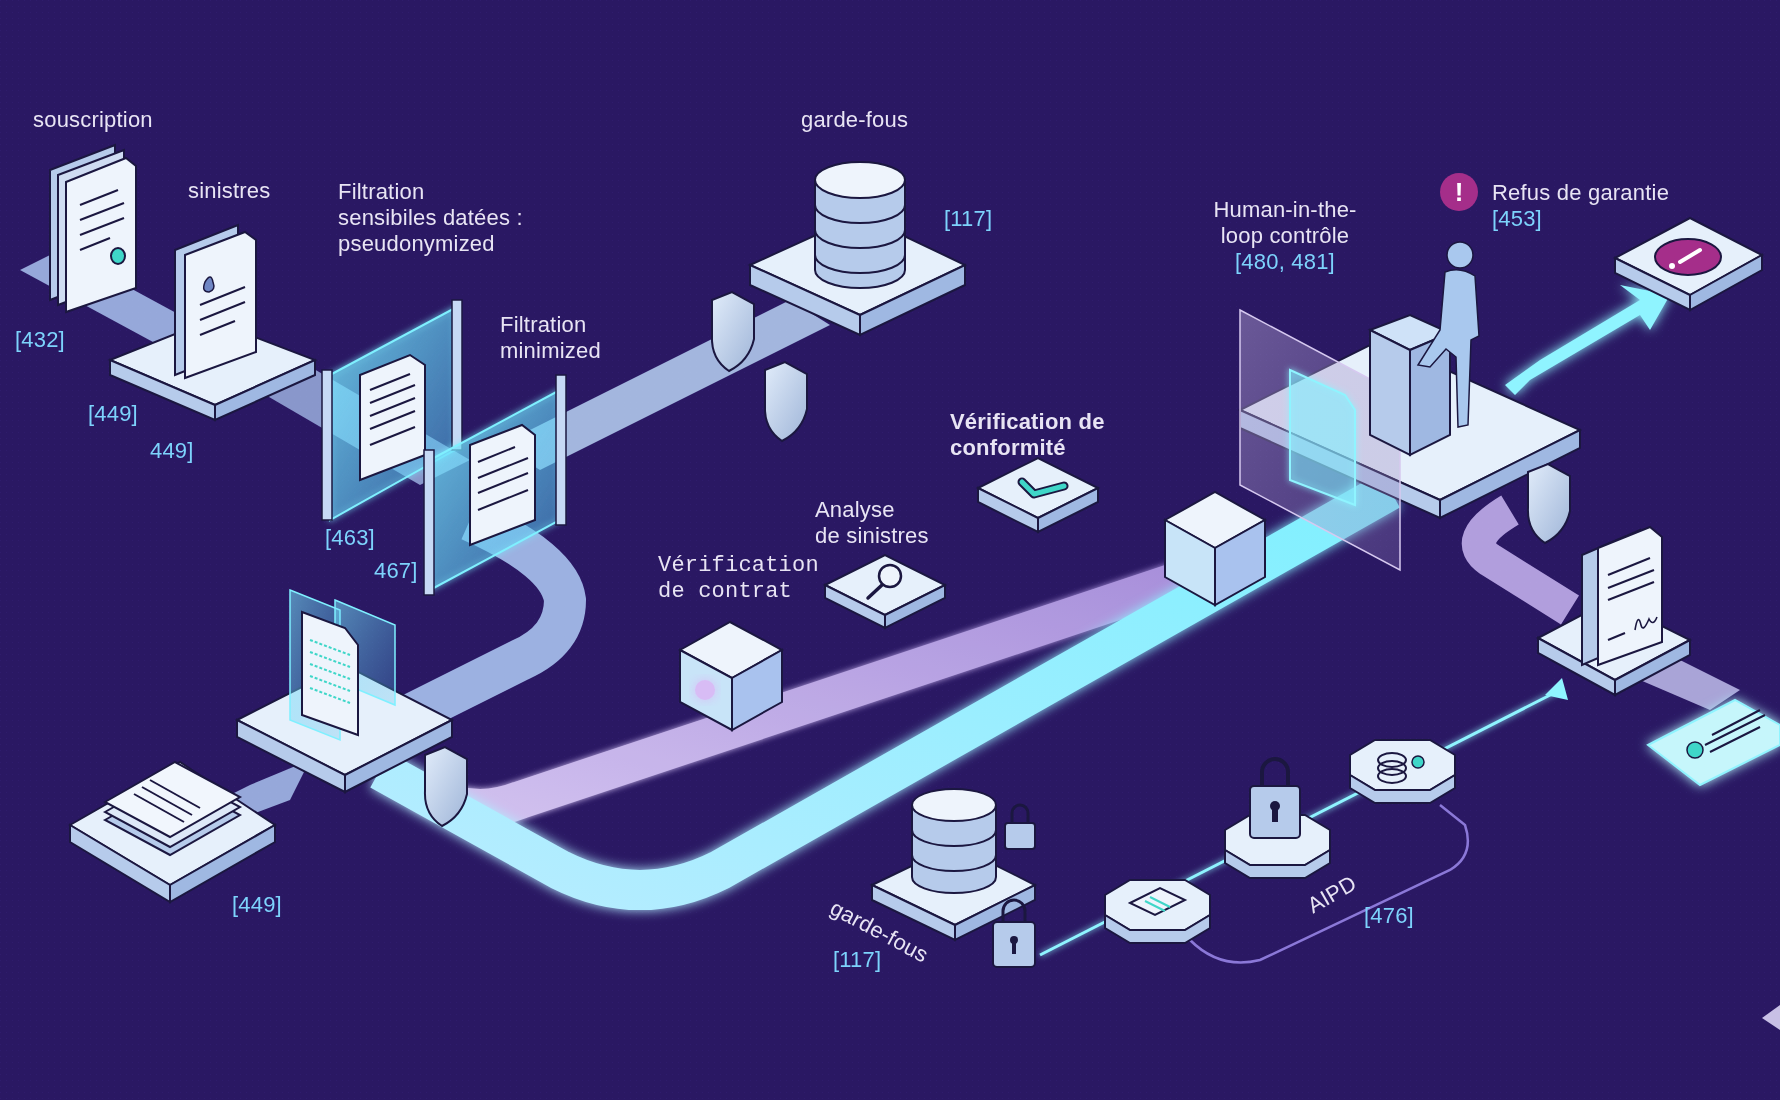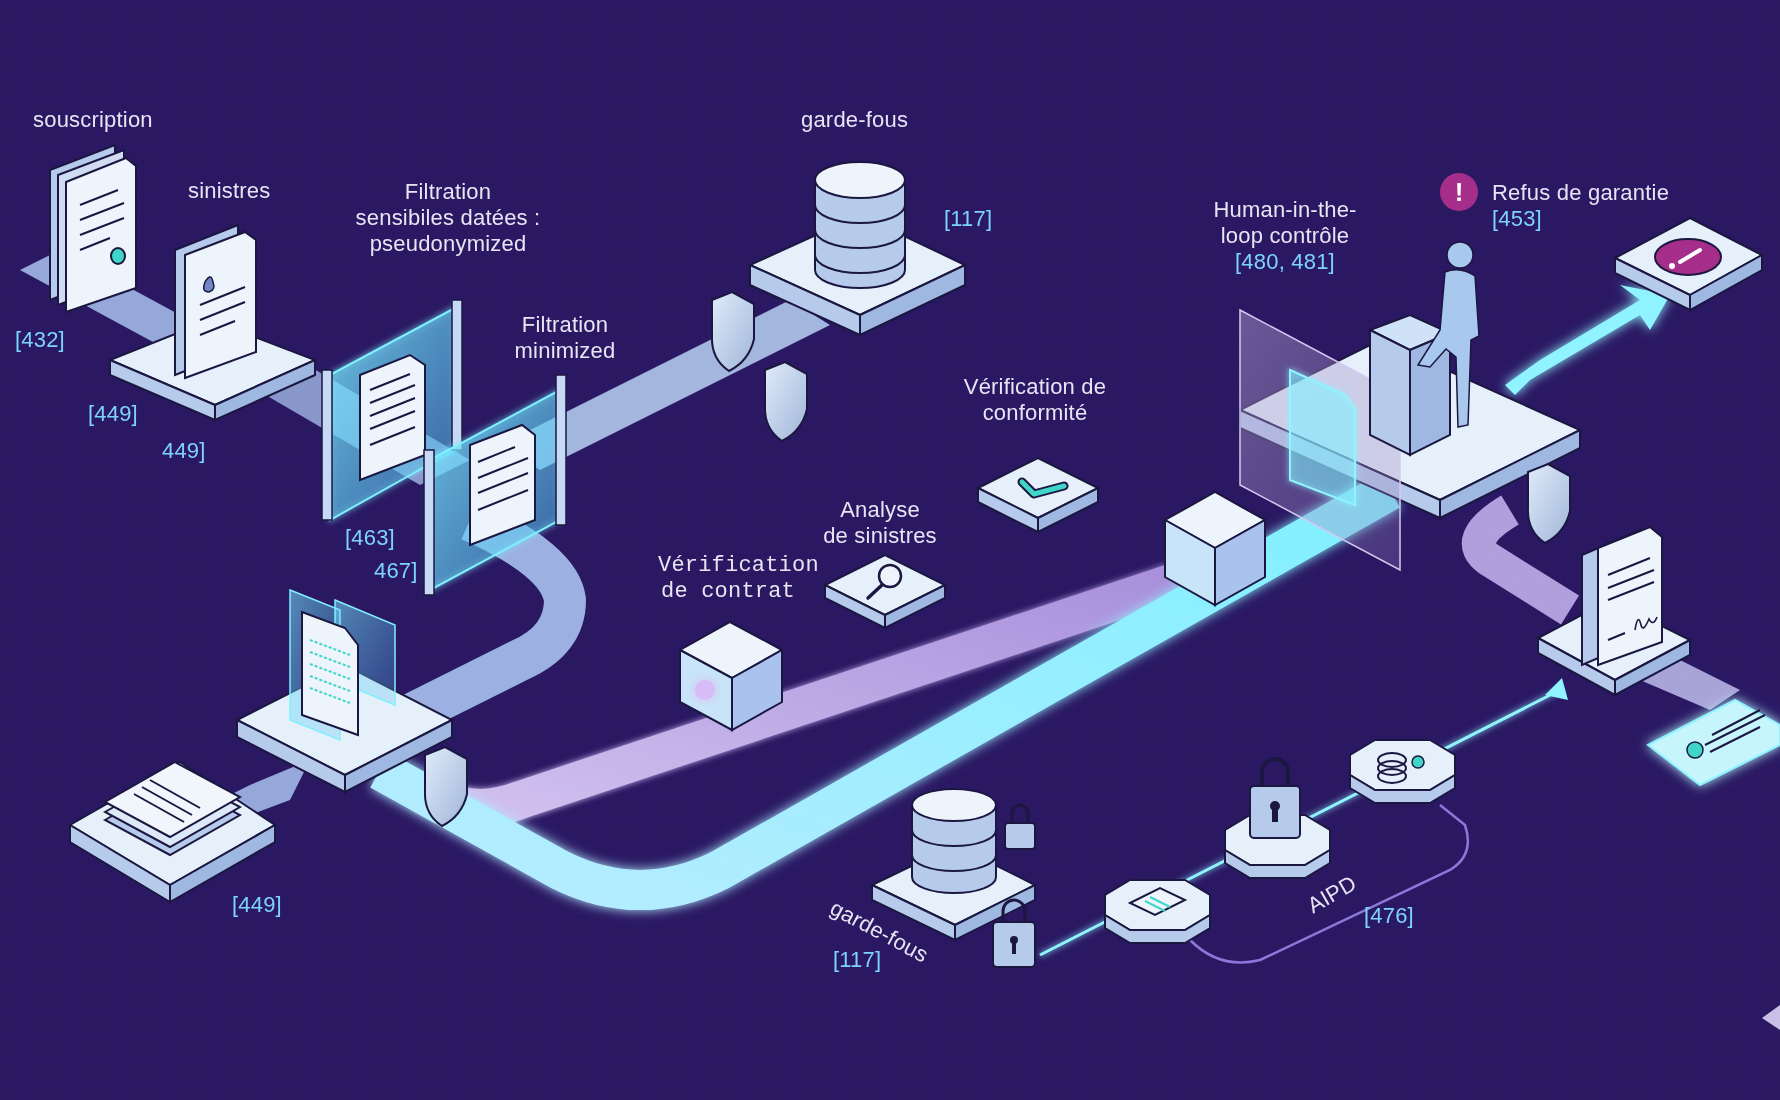--- a/index.html
+++ b/index.html
@@ -1,19 +1,19 @@
 <!DOCTYPE html>
 <html><head>
 <meta charset="utf-8">
 <style>
   html,body{margin:0;padding:0;}
   body{width:1780px;height:1100px;overflow:hidden;background:#2a1863;font-family:"Liberation Sans","DejaVu Sans",sans-serif;position:relative;}
   #stage{position:absolute;left:0;top:0;width:1780px;height:1100px;}
   .lbl{position:absolute;color:#e8e4f4;font-size:22px;line-height:26px;letter-spacing:0.2px;white-space:nowrap;}
-  .c{text-align:center;}
+  .c{text-align:left;}
   .r{text-align:center;}
   .ref{color:#7dd3fc;}
   .alert-badge{position:absolute;width:38px;height:38px;border-radius:50%;background:#a52e8a;color:#fff;font-weight:bold;font-size:26px;line-height:38px;text-align:center;}
   .rot1{transform:rotate(28deg);transform-origin:left top;}
   .rot2{transform:rotate(-30deg);transform-origin:left bottom;}
 </style>
 </head>
 <body>
 
 <svg id="stage" width="1780" height="1100" viewBox="0 0 1780 1100" xmlns="http://www.w3.org/2000/svg">
@@ -323,46 +323,46 @@
     </g>
   </g>
 
   <polygon points="1780,1005 1762,1018 1780,1030" fill="#c8c0e6"></polygon>
 </svg>
 
 <div class="lbl" style="left:33px;top:107px;">souscription</div>
 <div class="lbl" style="left:188px;top:178px;">sinistres</div>
 <div class="lbl ref" style="left:15px;top:327px;">[432]</div>
 <div class="lbl ref" style="left:88px;top:401px;">[449]</div>
-<div class="lbl ref" style="left:162px;top:438px;">449]</div>
+<div class="lbl ref" style="left:150px;top:438px;">449]</div>
 
 <div class="lbl c" style="left:338px;top:179px;width:220px;">
   <div>Filtration</div>
   <div>sensibiles datées :</div>
   <div>pseudonymized</div>
 </div>
 <div class="lbl c" style="left:500px;top:312px;width:130px;">
   <div>Filtration</div>
   <div>minimized</div>
 </div>
-<div class="lbl ref" style="left:325px;top:525px;margin-left:20px;">[463]</div>
+<div class="lbl ref" style="left:325px;top:525px;">[463]</div>
 <div class="lbl ref" style="left:374px;top:558px;">467]</div>
 
 <div class="lbl" style="left:801px;top:107px;">garde-fous</div>
 <div class="lbl ref" style="left:944px;top:206px;">[117]</div>
 
 <div class="lbl c" style="left:658px;top:553px;width:140px;font-family:Liberation Mono, monospace;">
   <div>Vérification</div>
   <div>de contrat</div>
 </div>
 <div class="lbl c" style="left:815px;top:484px;width:130px;margin-top:13px;">
   <div>Analyse</div>
   <div>de sinistres</div>
 </div>
-<div class="lbl c" style="left:950px;top:374px;width:170px;">
+<div class="lbl c" style="left:950px;top:409px;width:170px;font-weight:bold;">
   <div>Vérification de</div>
   <div>conformité</div>
 </div>
 
 <div class="lbl r" style="left:1180px;top:197px;width:210px;">
   <div>Human-in-the-</div>
   <div>loop contrôle</div>
   <div class="ref">[480, 481]</div>
 </div>
 

